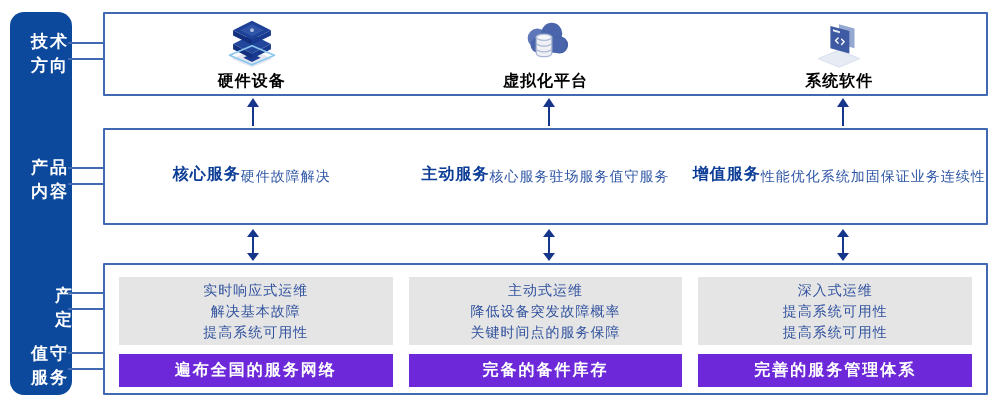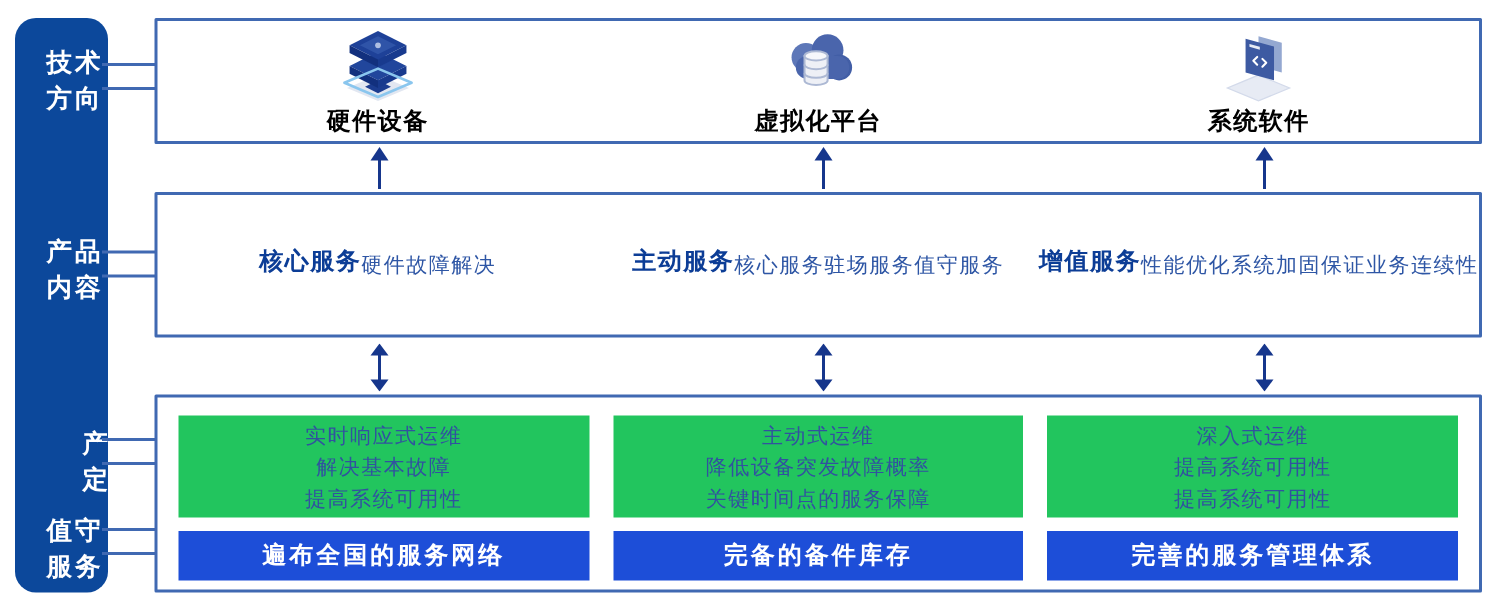--- a/index.html
+++ b/index.html
@@ -30,26 +30,26 @@
   .row3{display:grid;grid-template-columns:1fr 1fr 1fr;height:100%;}
   .tech-col{display:flex;flex-direction:column;align-items:center;justify-content:center;padding-top:2px;}
   .tech-label{color:#000000;font-weight:bold;font-size:16px;letter-spacing:1px;margin-top:2px;}
   .svc-col{display:flex;flex-direction:row;align-items:center;justify-content:center;}
   .svc-title{color:#0c3d96;font-weight:bold;font-size:16px;letter-spacing:1px;margin-bottom:5px;}
   .svc-item{color:#2e56a5;font-size:14px;line-height:21px;letter-spacing:1px;}
   
   .pos-grid{display:grid;grid-template-columns:1fr 1fr 1fr;gap:16px;padding:12px 14px 0 14px;height:100%;box-sizing:border-box;}
   .pos-col{display:flex;flex-direction:column;}
   .gray-card{
-    background:#22c55e;height:68px;display:flex;flex-direction:column;
+    background:#e5e5e5;height:68px;display:flex;flex-direction:column;
     align-items:center;justify-content:center;
   }
   .gray-line{color:#31529f;font-size:14px;line-height:21px;letter-spacing:1px;}
   .banner{
-    margin-top:9px;height:33px;background:#1d4ed8;display:flex;align-items:center;justify-content:center;
+    margin-top:9px;height:33px;background:#6d28d9;display:flex;align-items:center;justify-content:center;
     color:#ffffff;font-weight:bold;font-size:16px;letter-spacing:2px;
   }
   
   .arrow{position:absolute;width:14px;}
   .arrow svg{display:block;}
   .icon-wrap{height:50px;display:flex;align-items:flex-end;justify-content:center;}
 </style>
 </head>
 <body>
 

